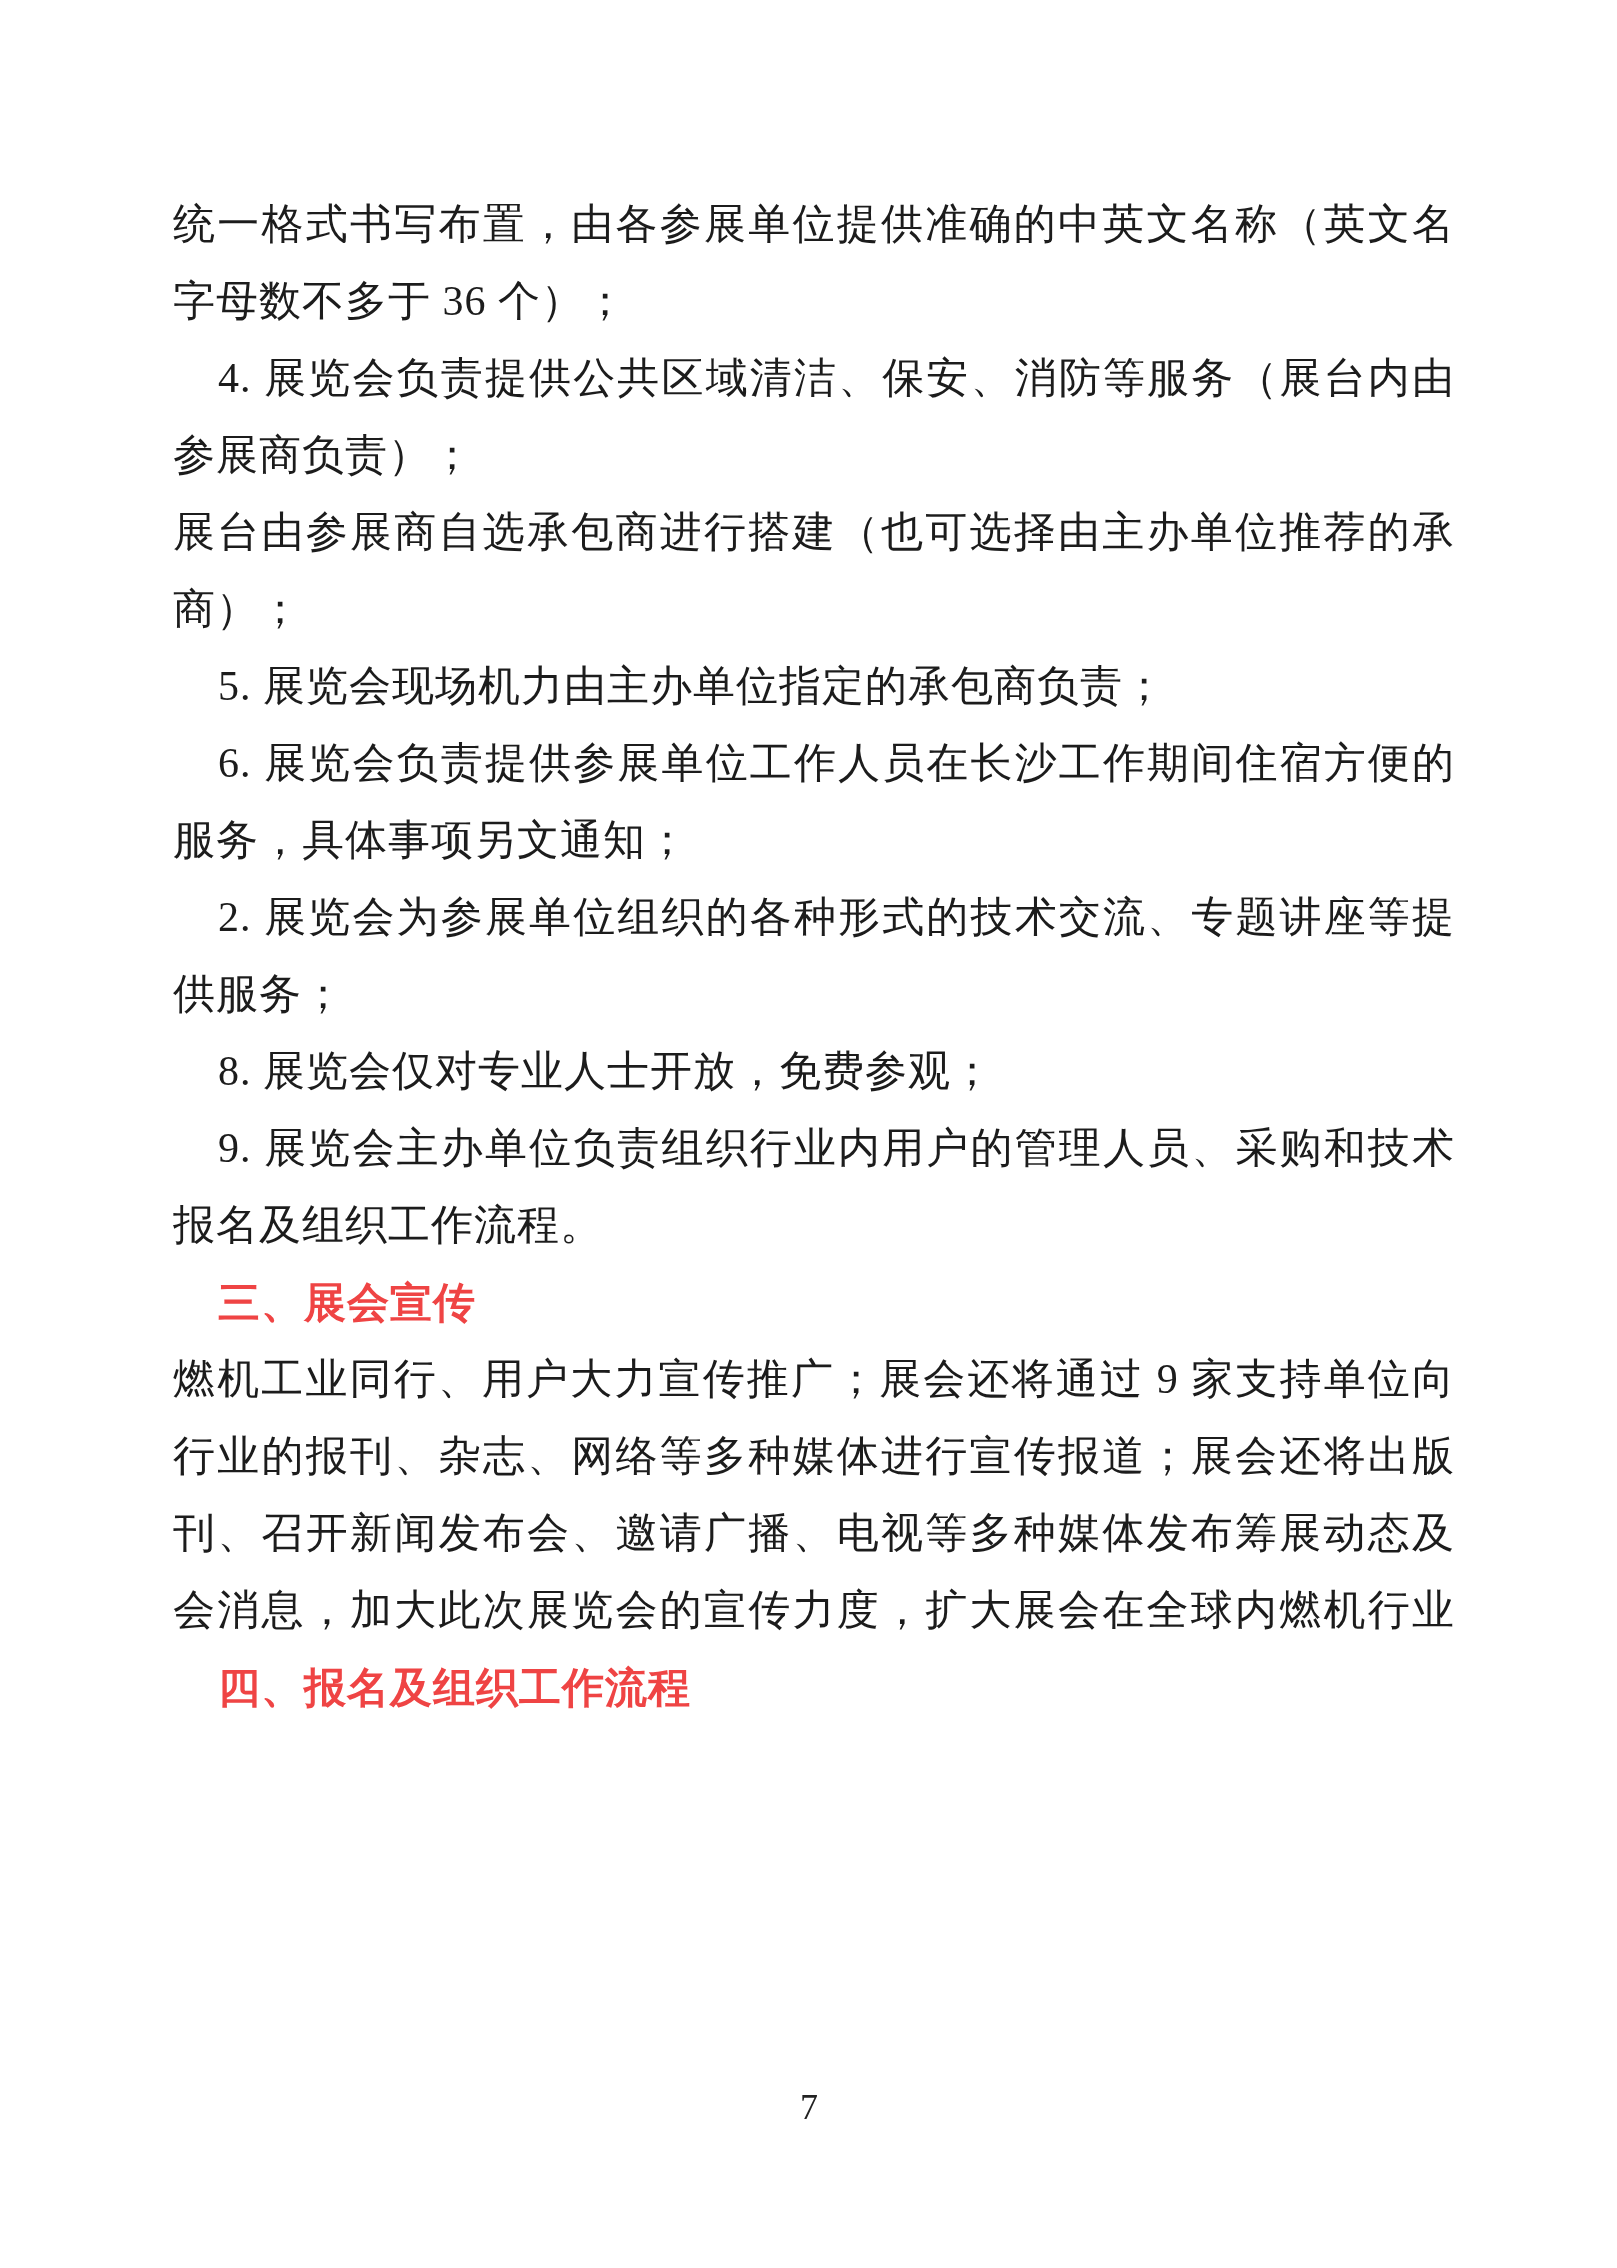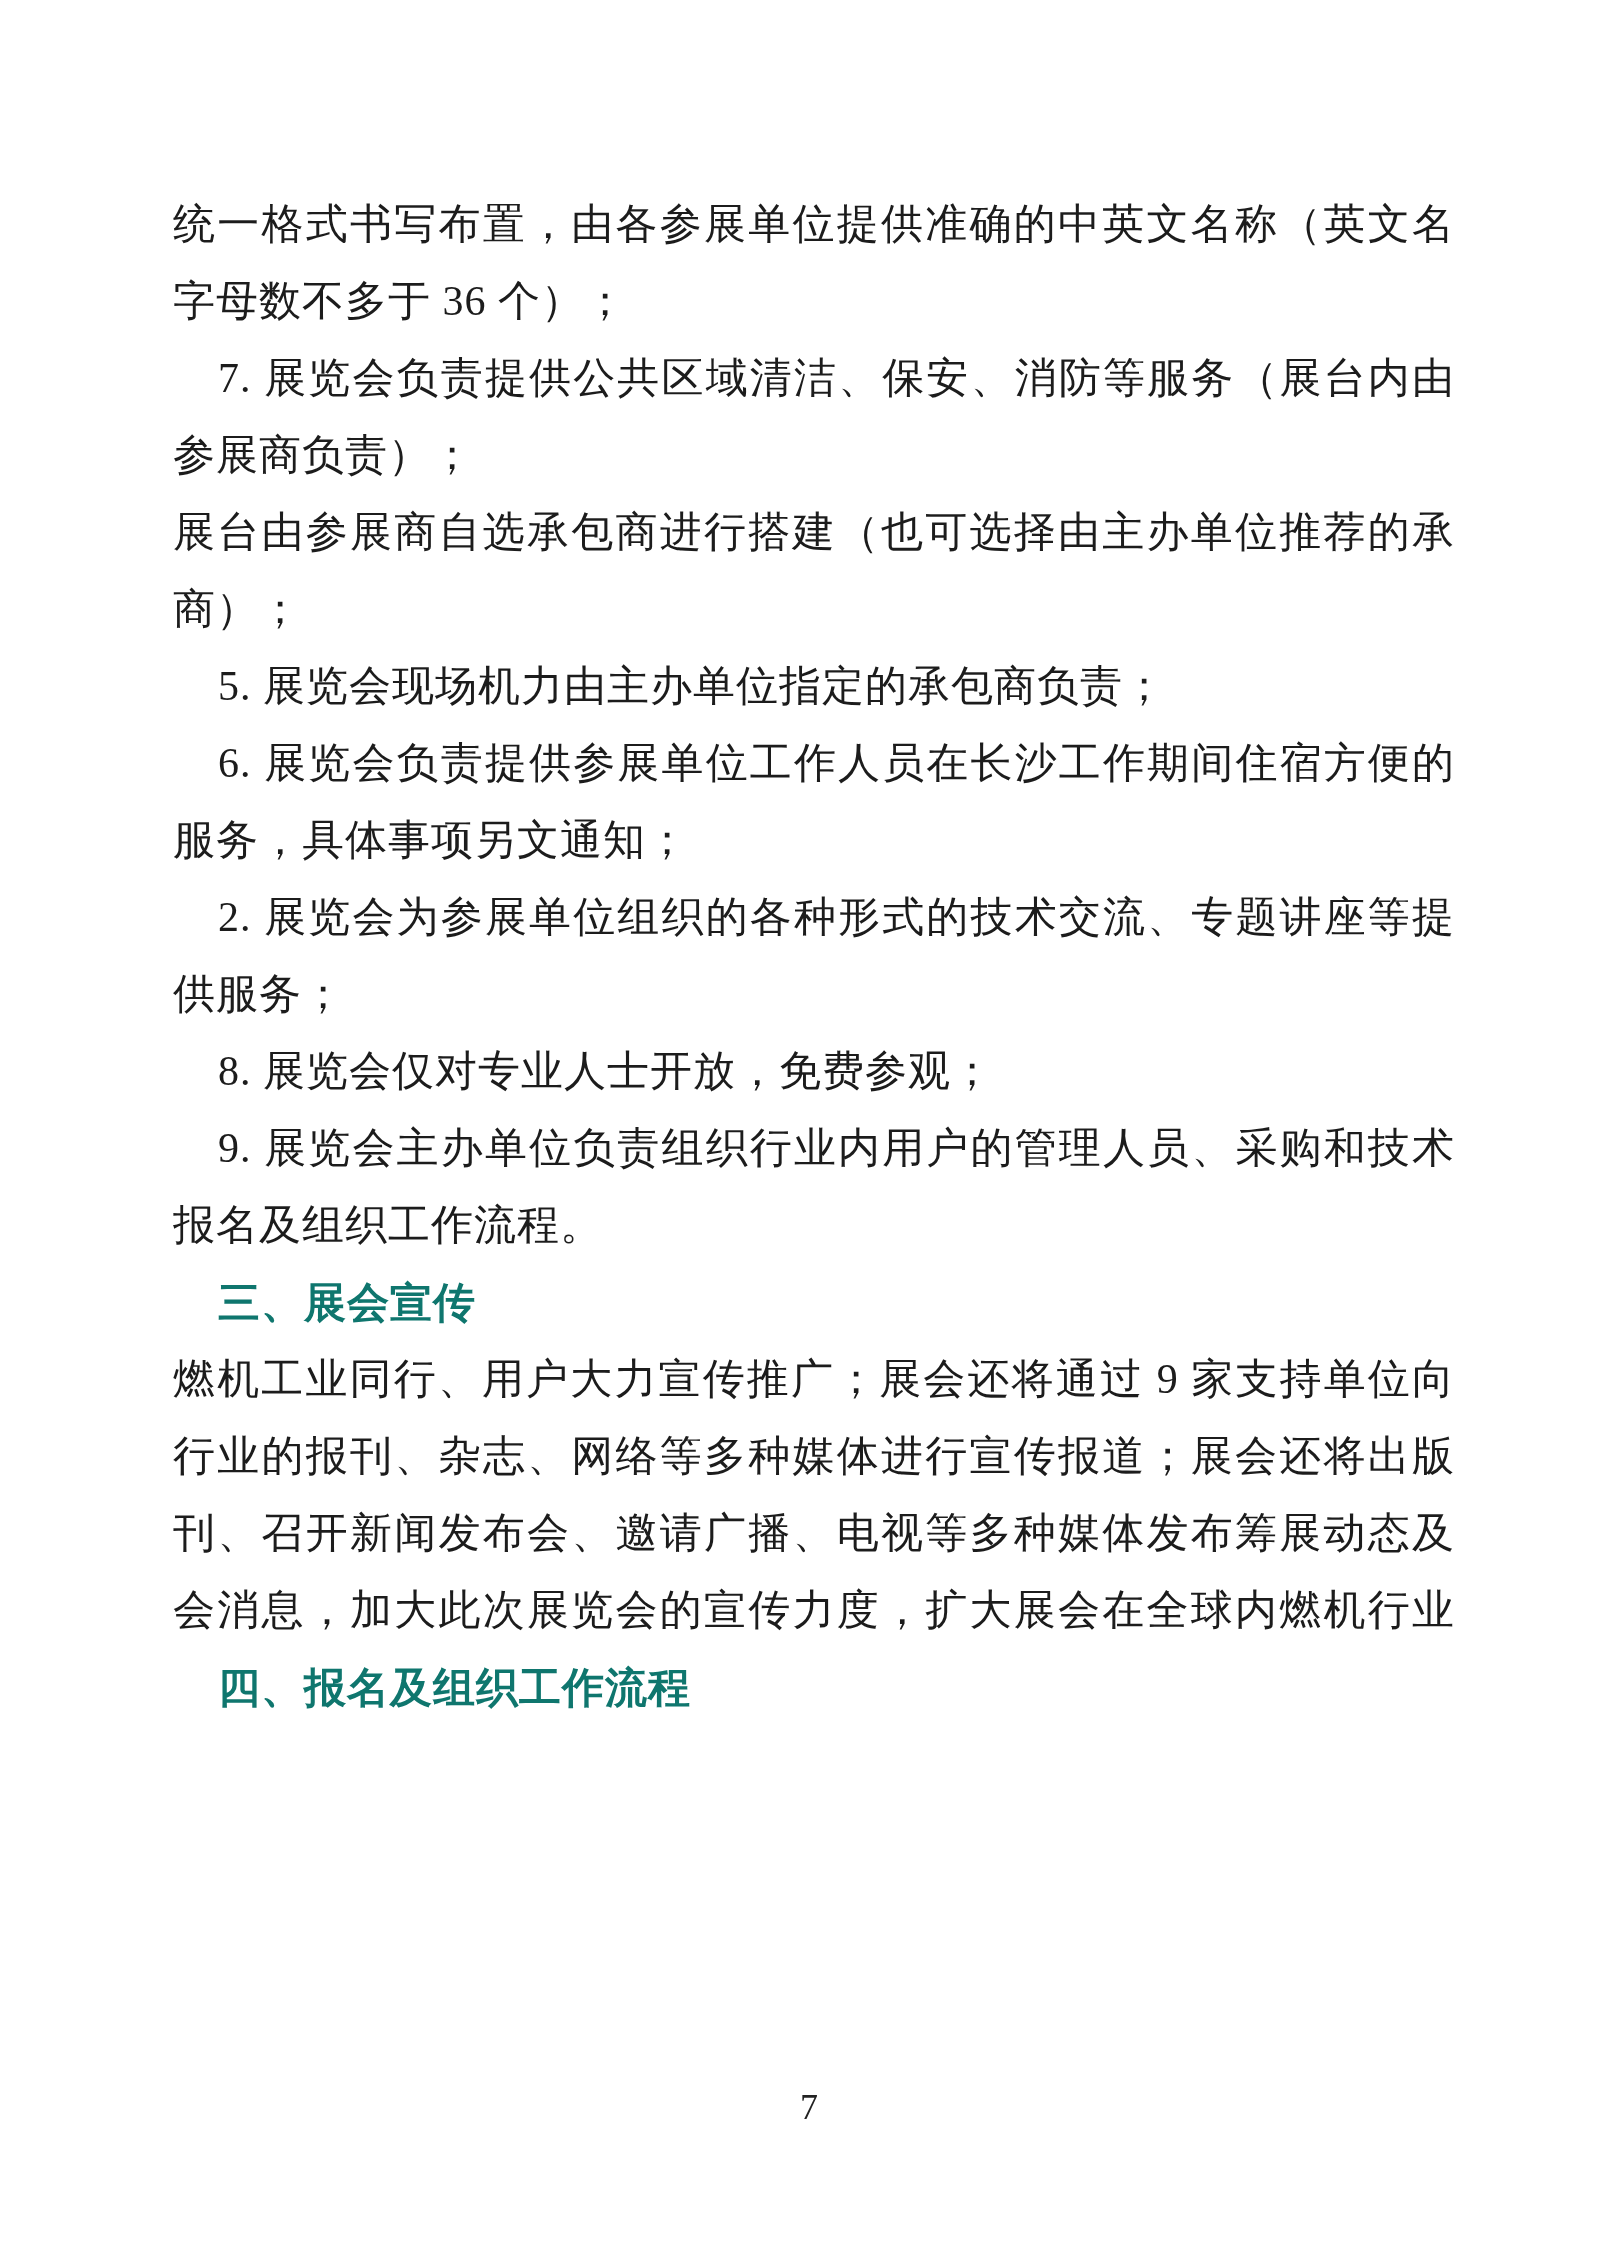--- a/index.html
+++ b/index.html
@@ -36,21 +36,21 @@
   .ln.end {
     text-align: right;
     text-align-last: left;
   }
   .ln.first {
     padding-left: 45px;
   }
   .ln.head {
     font-family: "Liberation Sans", "DejaVu Sans", sans-serif;
     font-weight: 700;
-    color: #0f766e;
+    color: #ef4444;
     text-align: right;
     text-align-last: left;
   }
   .footer {
     position: absolute;
     left: 0;
     top: 2085px;
     width: 100%;
     text-align: center;
   }
@@ -66,21 +66,21 @@
 
 <div class="page">
   <main class="content">
 
     <div class="para">
       <div class="ln">统一格式书写布置，由各参展单位提供准确的中英文名称（英文名称</div>
       <div class="ln end">字母数不多于 36 个）；</div>
     </div>
 
     <div class="para">
-      <div class="ln first">7. 展览会负责提供公共区域清洁、保安、消防等服务（展台内由</div>
+      <div class="ln first">4. 展览会负责提供公共区域清洁、保安、消防等服务（展台内由</div>
       <div class="ln end">参展商负责）；</div>
     </div>
 
     <div class="para">
       <div class="ln">展台由参展商自选承包商进行搭建（也可选择由主办单位推荐的承包</div>
       <div class="ln end">商）；</div>
     </div>
 
     <div class="para">
       <div class="ln first end">5. 展览会现场机力由主办单位指定的承包商负责；</div>

